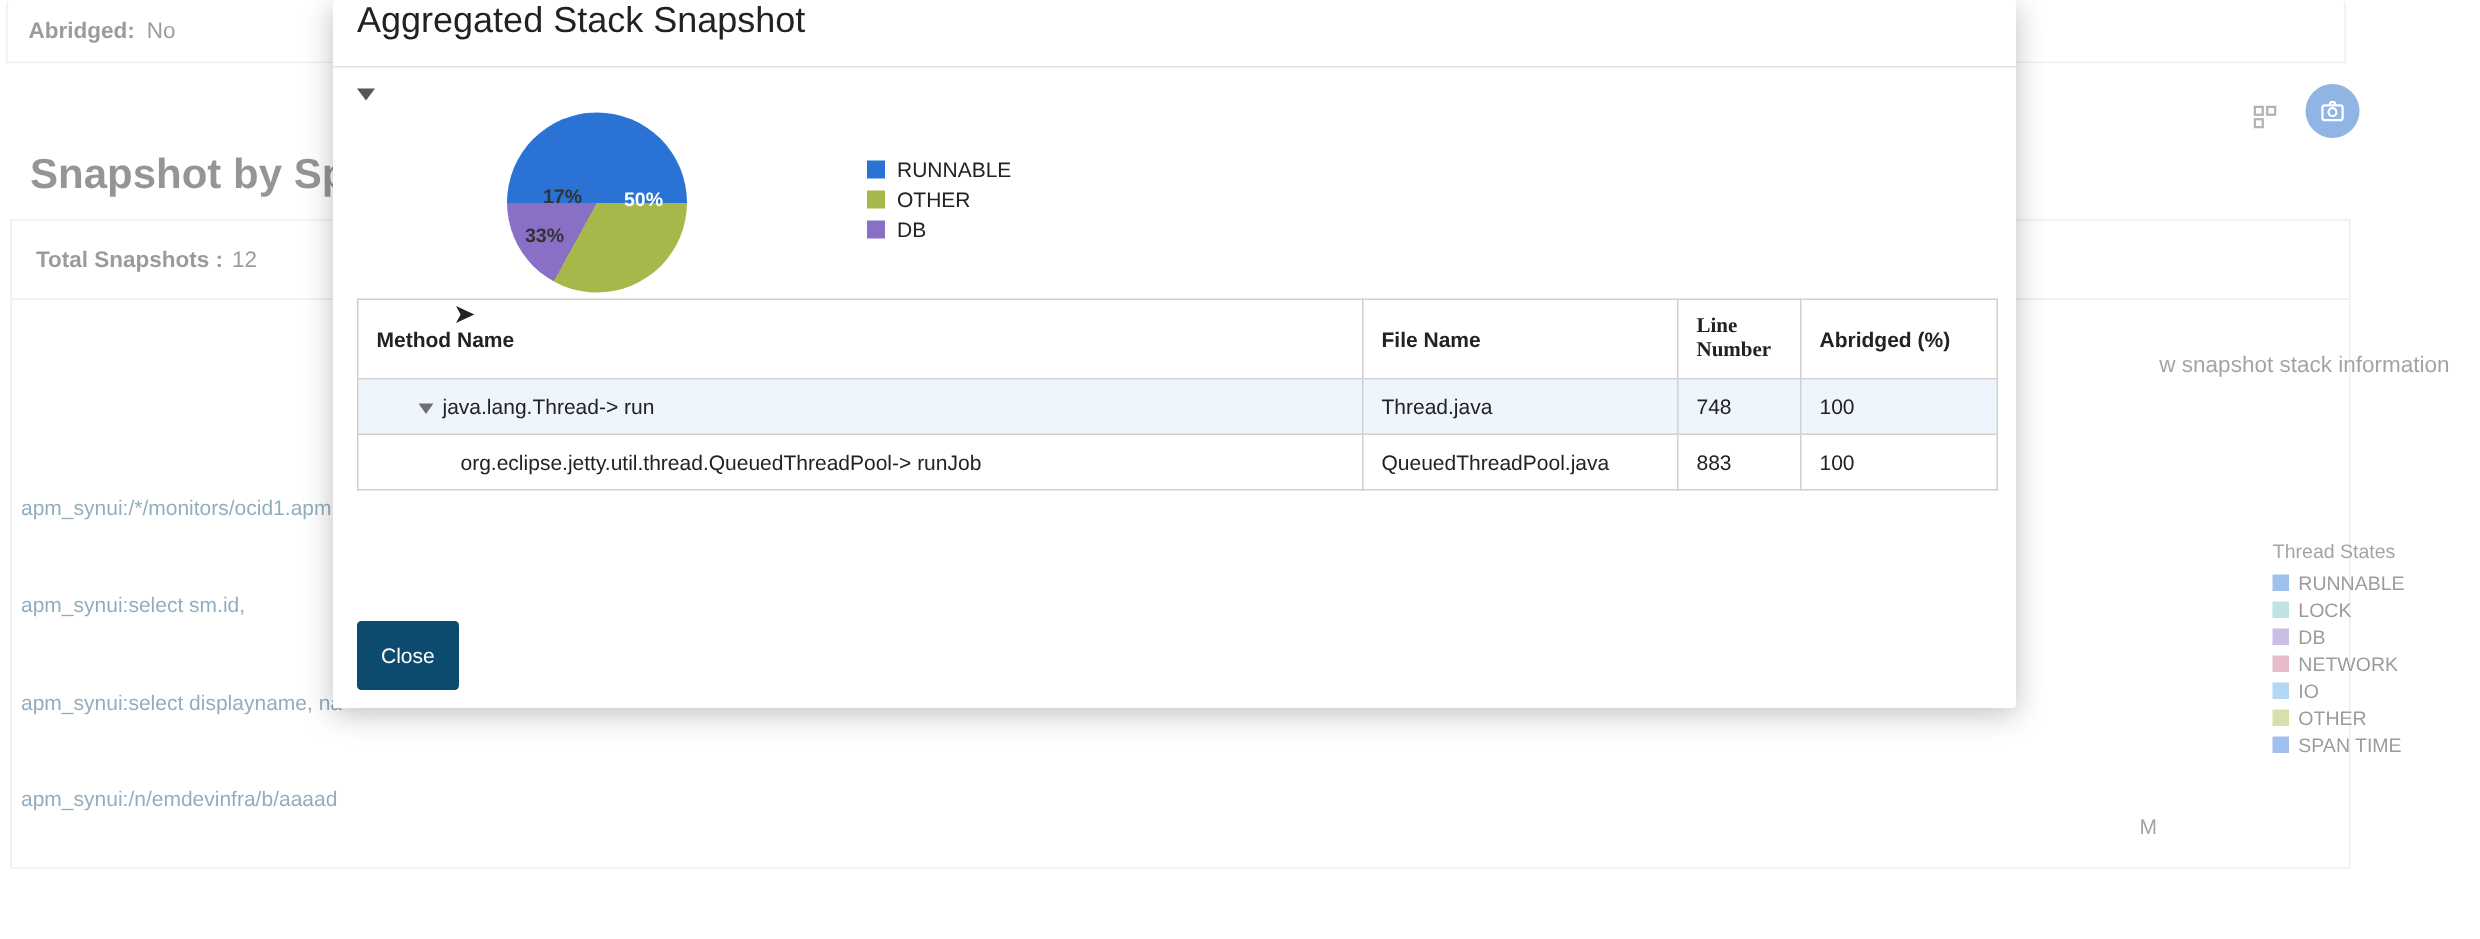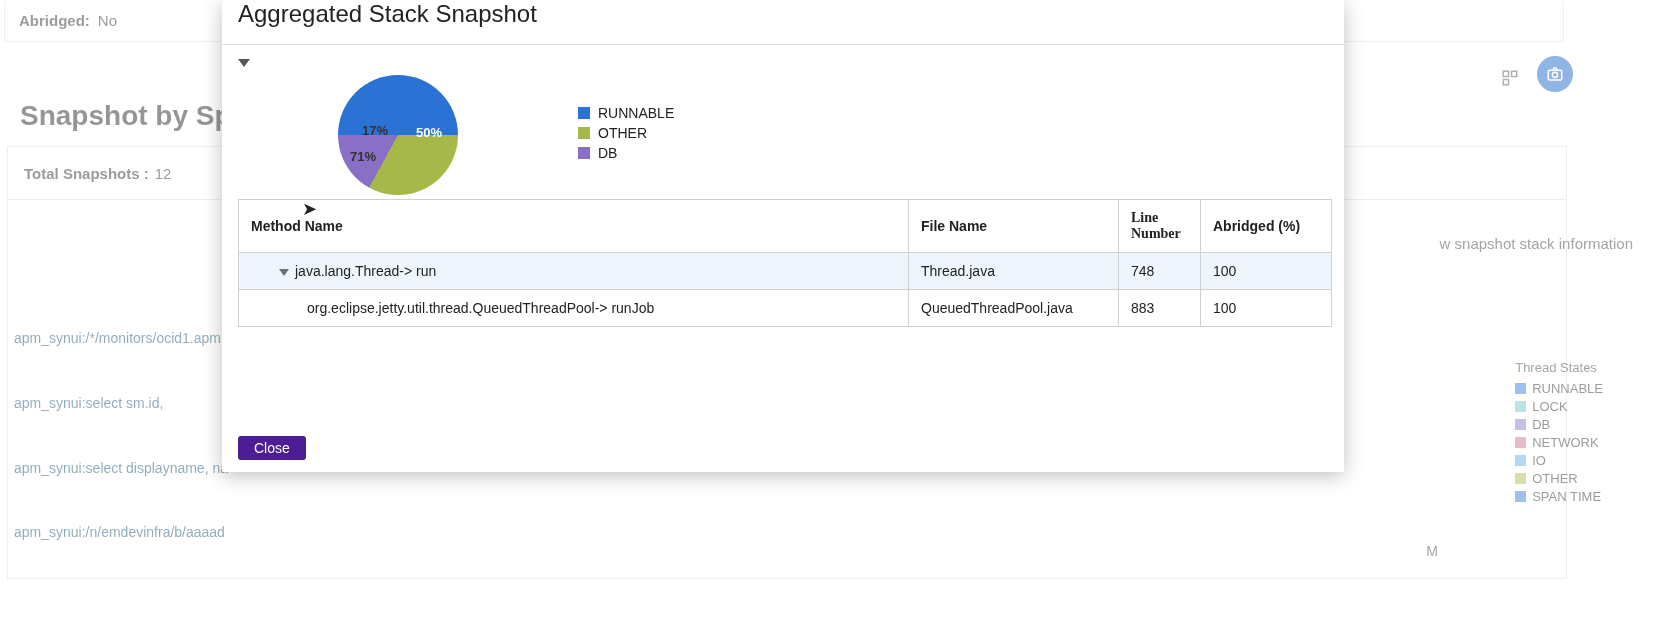--- a/index.html
+++ b/index.html
@@ -24,21 +24,21 @@
   .icon-btn { position:absolute; width:36px; height:36px; display:flex; align-items:center; justify-content:center; color:#555; }
   .icon-btn.round { background:#0b59c0; color:#fff; border-radius:50%; }
 
   
   .overlay { position:absolute; inset:0; background:rgba(255,255,255,0.55); }
   .modal { position:absolute; left:222px; top:0; width:1122px; height:472px; background:#fff; box-shadow:0 4px 20px rgba(0,0,0,0.25); border-radius:2px; display:flex; flex-direction:column; }
   .m-header { padding:0 16px 16px 16px; }
   .m-title { font-size:24px; font-weight:400; color:#222; }
   .m-body { flex:1; overflow:auto; padding:0 16px 16px 16px; border-top:1px solid #e0e0e0; }
   .m-footer { padding:12px 16px; }
-  .btn-primary { background:#4c1d95; color:#fff; border:none; padding:4px 16px; font-size:14px; border-radius:3px; cursor:pointer; }
+  .btn-primary { background:#0c4a6e; color:#fff; border:none; padding:15px 16px; font-size:14px; border-radius:3px; cursor:pointer; }
 
   .sect-h { display:flex; align-items:center; gap:6px; font-size:22px; font-weight:400; margin:14px 0 8px 0; color:#222; }
   .tri { width:0; height:0; border-left:6px solid transparent; border-right:6px solid transparent; border-top:8px solid #555; }
 
   .dist-wrap { display:flex; align-items:center; gap:120px; padding-left:100px; }
   .pie { position:relative; width:120px; height:120px; border-radius:50%; }
   .pie-label { position:absolute; font-size:13px; font-weight:600; }
   .pie-legend { font-size:14px; }
   .pie-legend .item { display:flex; align-items:center; gap:8px; margin-bottom:4px; }
   .swm { width:12px; height:12px; }
@@ -140,21 +140,21 @@
     </div>
     <div class="m-body">
 
       <div class="sect-h">
         <span class="tri"></span>
       </div>
 
       <div class="dist-wrap">
         <div class="pie" id="pie" style="background: conic-gradient(from -90deg, rgb(42, 114, 212) 0deg, rgb(42, 114, 212) 180deg, rgb(167, 184, 74) 180deg, rgb(167, 184, 74) 298.8deg, rgb(138, 111, 199) 298.8deg, rgb(138, 111, 199) 360deg);">
             <div class="pie-label" style="left: 78px; top: 50px; color: rgb(255, 255, 255);">50%</div>
-            <div class="pie-label" style="left: 12px; top: 74px; color: rgb(51, 51, 51);">71%</div>
+            <div class="pie-label" style="left: 12px; top: 74px; color: rgb(51, 51, 51);">33%</div>
             <div class="pie-label" style="left: 24px; top: 12px; color: rgb(51, 51, 51); margin-top: 36px;">17%</div>
           </div>
         <div class="pie-legend" id="pie-legend">
             <div class="item">
               <span class="swm" style="background: rgb(42, 114, 212);"></span>
               <span>RUNNABLE</span>
             </div>
             <div class="item">
               <span class="swm" style="background: rgb(167, 184, 74);"></span>
               <span>OTHER</span>

